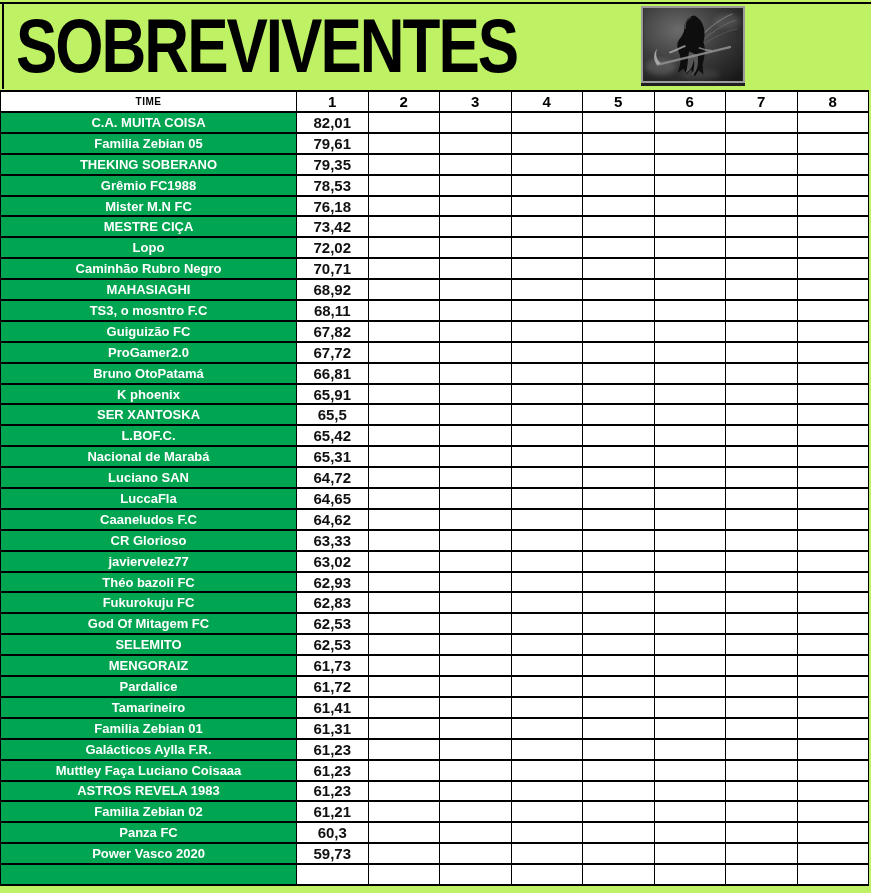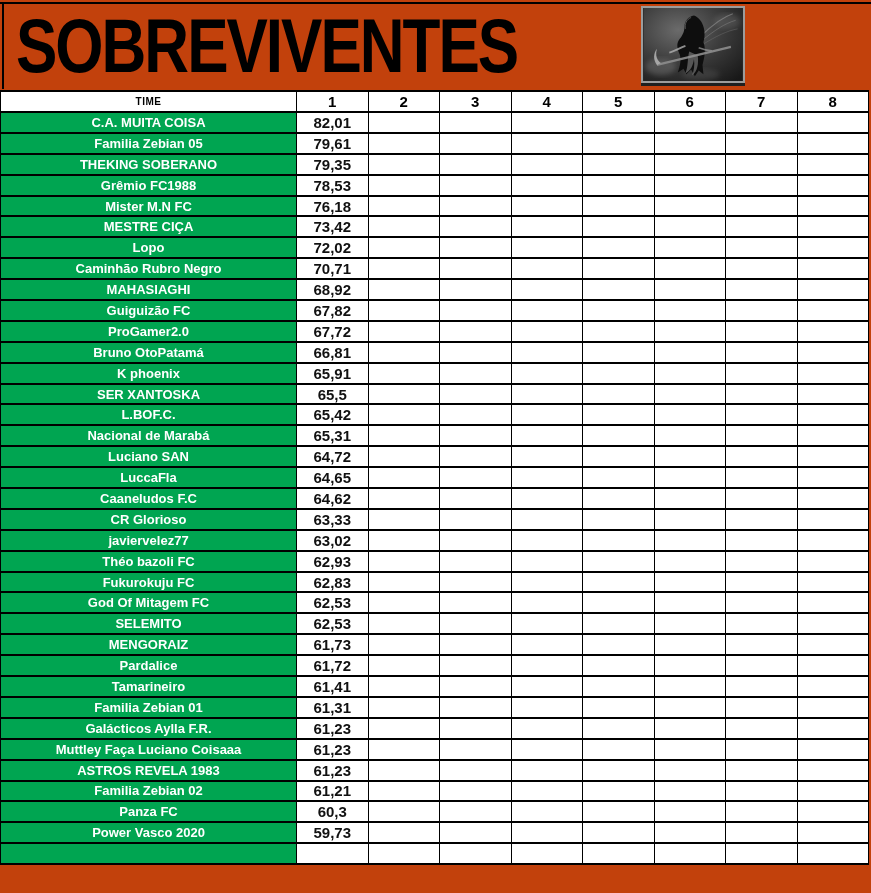--- a/index.html
+++ b/index.html
@@ -7,21 +7,21 @@
     --grid:#000000;
     --team-text:#ffffff;
     --score-text:#111111;
   }
   *{box-sizing:border-box;}
   html,body{margin:0;padding:0;background:#ffffff;}
   body{font-family:"Liberation Sans",sans-serif;}
   .screen{
     position:relative;
     width:871px;height:893px;
-    background:#c2410c;
+    background:#bef264;
     overflow:hidden;
   }
   .top-rule{
     position:absolute;top:2px;left:0;width:871px;height:2px;
     background:var(--grid);
   }
   .left-rule{
     position:absolute;top:2px;left:2px;width:2px;height:87px;
     background:var(--grid);
   }
@@ -228,20 +228,31 @@
           <td class="score">68,92</td>
           <td class="empty"></td>
           <td class="empty"></td>
           <td class="empty"></td>
           <td class="empty"></td>
           <td class="empty"></td>
           <td class="empty"></td>
           <td class="empty"></td>
         </tr>
         <tr>
+          <td class="team">TS3, o mosntro F.C</td>
+          <td class="score">68,11</td>
+          <td class="empty"></td>
+          <td class="empty"></td>
+          <td class="empty"></td>
+          <td class="empty"></td>
+          <td class="empty"></td>
+          <td class="empty"></td>
+          <td class="empty"></td>
+        </tr>
+        <tr>
           <td class="team">Guiguizão FC</td>
           <td class="score">67,82</td>
           <td class="empty"></td>
           <td class="empty"></td>
           <td class="empty"></td>
           <td class="empty"></td>
           <td class="empty"></td>
           <td class="empty"></td>
           <td class="empty"></td>
         </tr>

